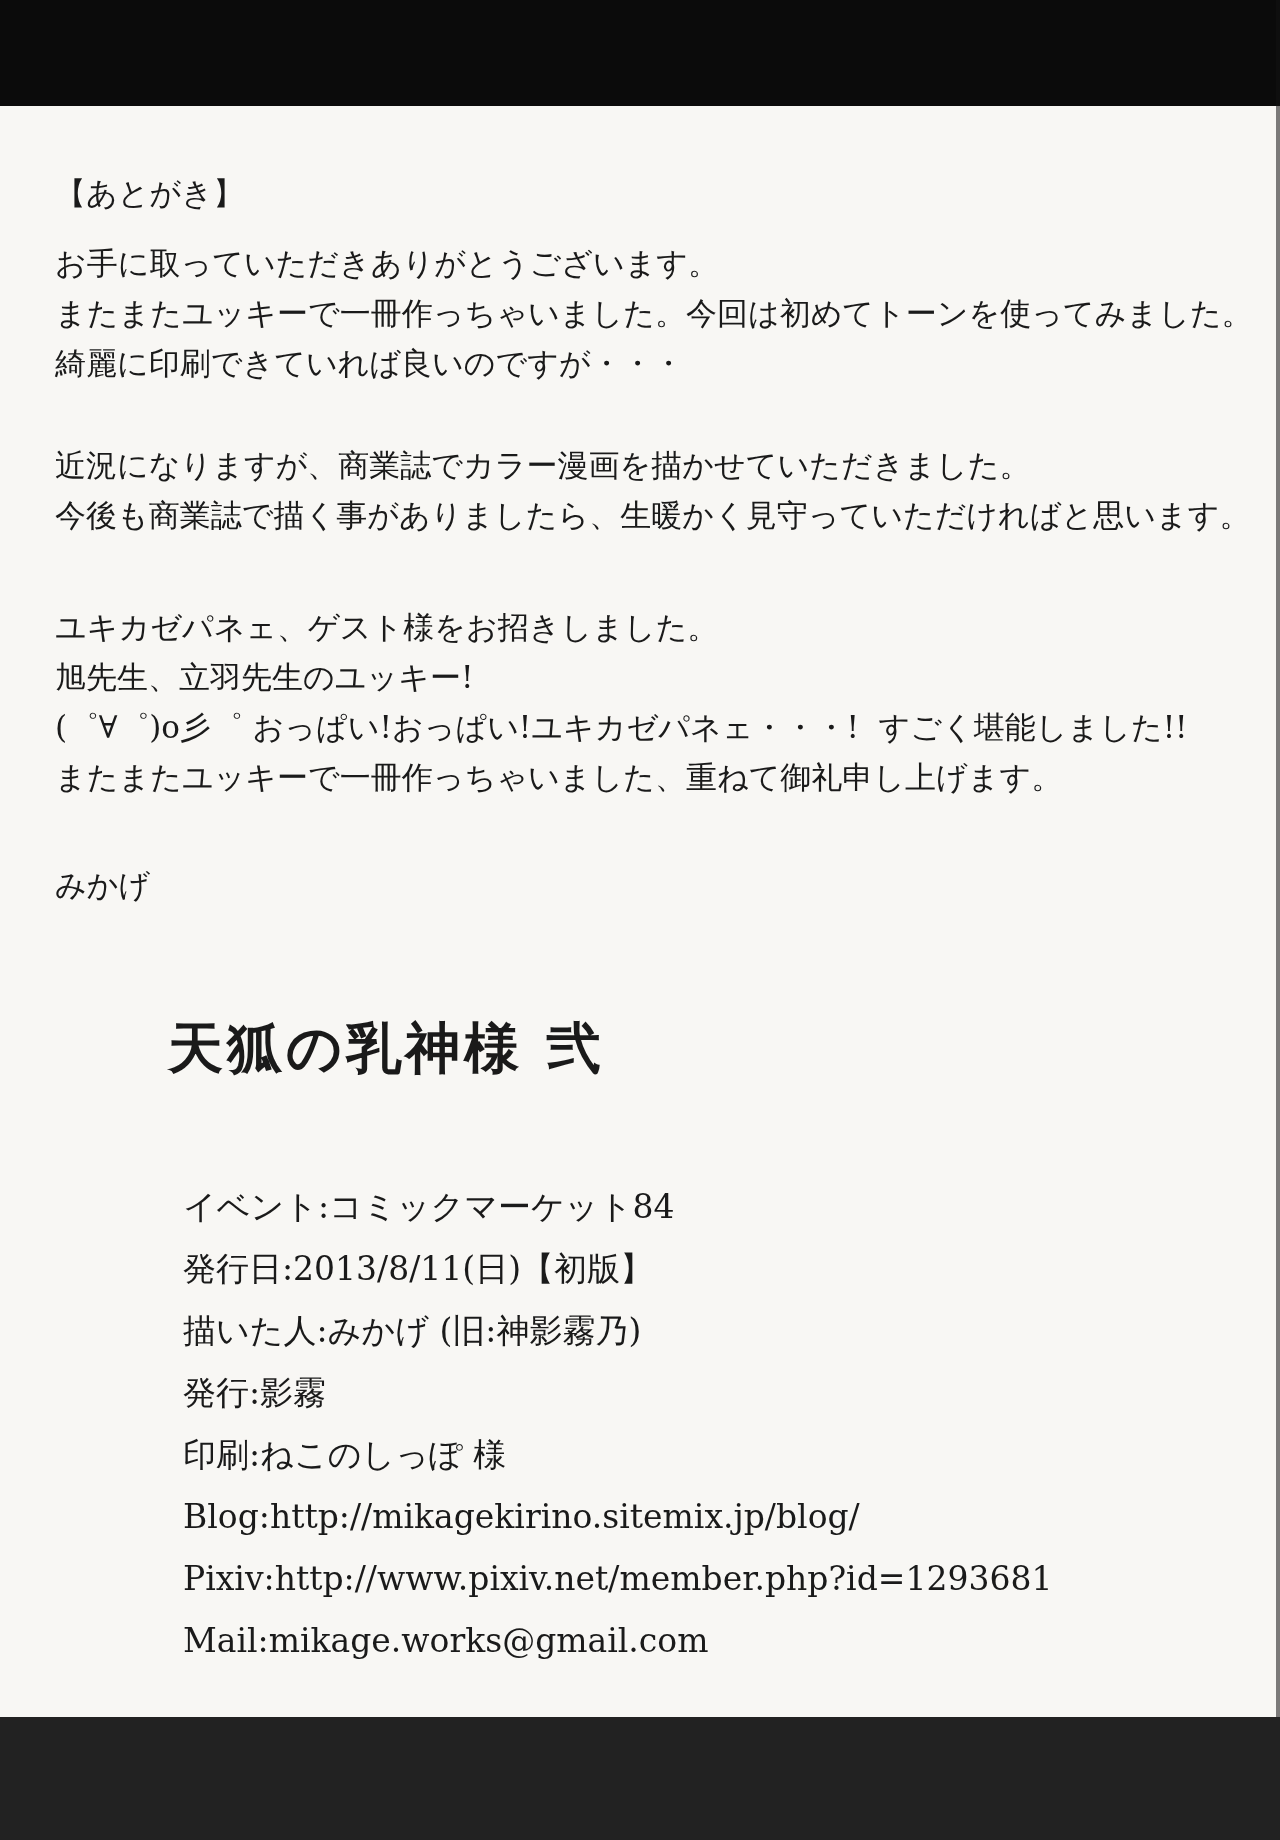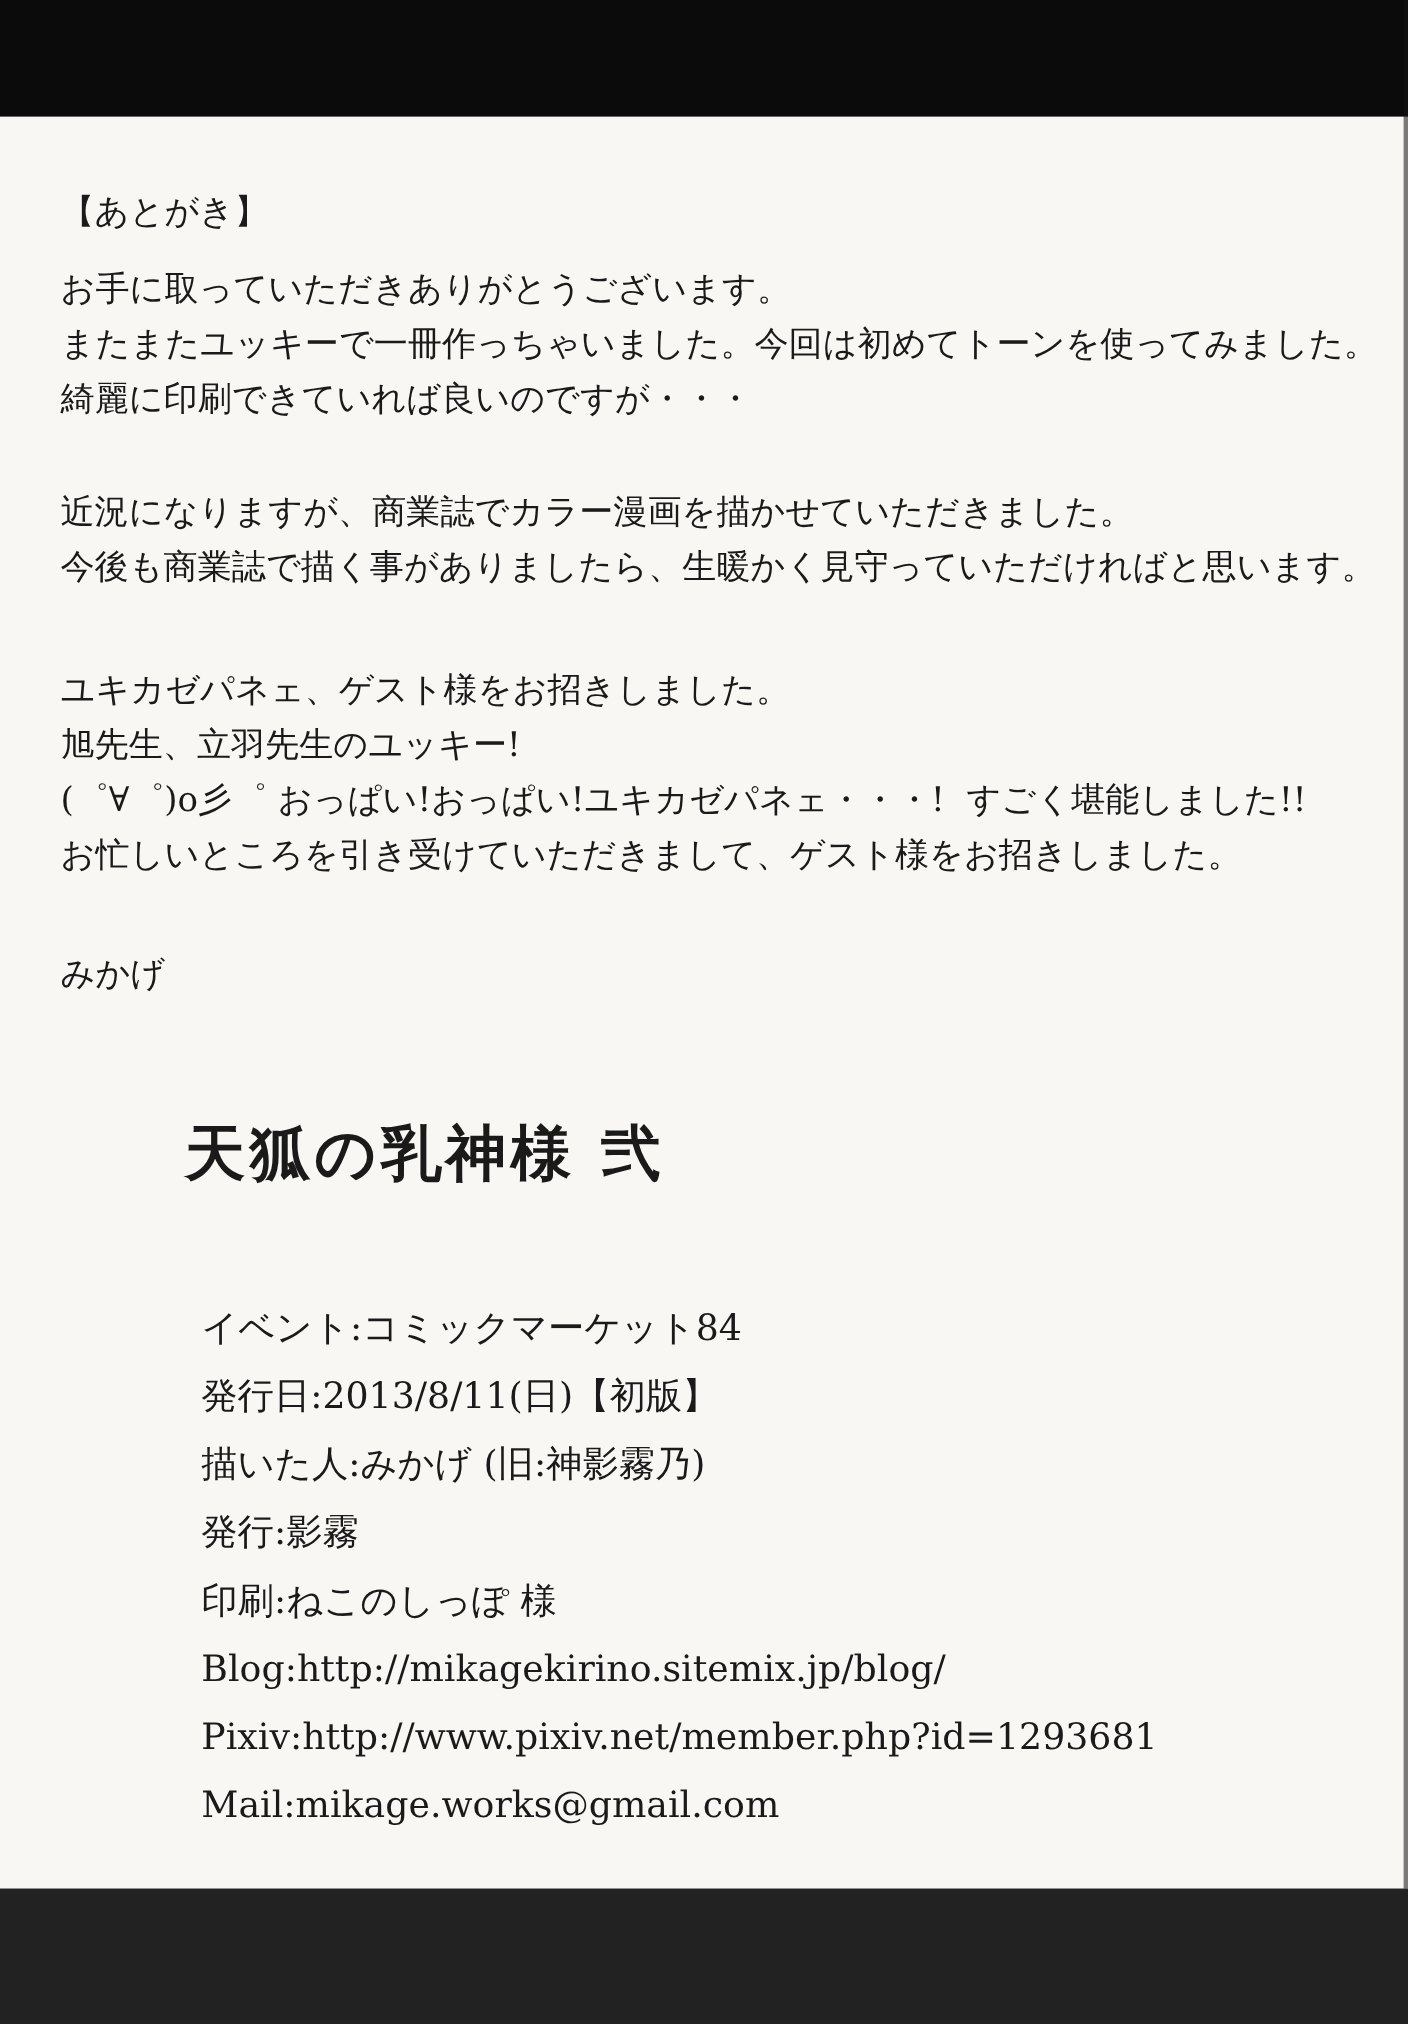--- a/index.html
+++ b/index.html
@@ -68,21 +68,21 @@
     <div class="line">綺麗に印刷できていれば良いのですが・・・</div>
     <div class="gap-para"></div>
 
     <div class="line">近況になりますが、商業誌でカラー漫画を描かせていただきました。</div>
     <div class="line">今後も商業誌で描く事がありましたら、生暖かく見守っていただければと思います。</div>
     <div class="gap-para-l"></div>
 
     <div class="line">ユキカゼパネェ、ゲスト様をお招きしました。</div>
     <div class="line">旭先生、立羽先生のユッキー!</div>
     <div class="line">(゜∀゜)o彡゜ おっぱい!おっぱい!ユキカゼパネェ・・・!  すごく堪能しました!!</div>
-    <div class="line">お忙しいところを引き受けていただきまして、ゲスト様をお招きしました。</div>
+    <div class="line">またまたユッキーで一冊作っちゃいました、重ねて御礼申し上げます。</div>
     <div class="gap-sig"></div>
 
     <div class="line">みかげ</div>
   </div>
 
   <div class="doujin-title">天狐の乳神様 弐</div>
 
   <div class="colophon">
     <div class="cline">イベント:コミックマーケット84</div>
     <div class="cline">発行日:2013/8/11(日)【初版】</div>

